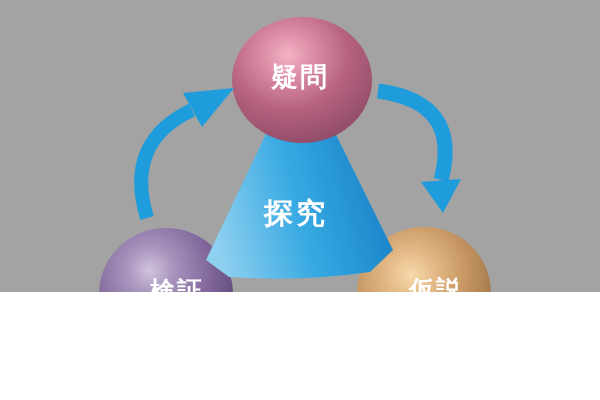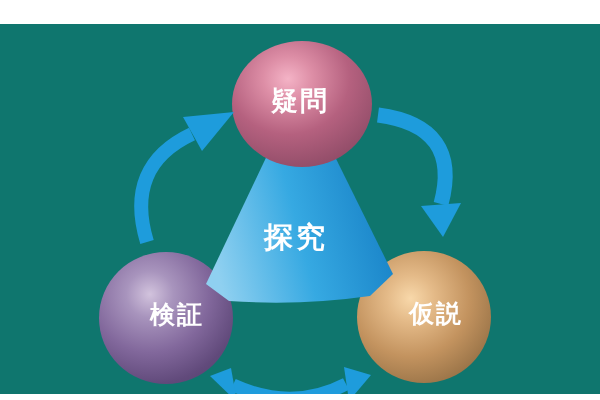--- a/index.html
+++ b/index.html
@@ -4,24 +4,23 @@
 <style>
   html, body {
     margin: 0;
     padding: 0;
     background: #ffffff;
     font-family: "DejaVu Sans", "Liberation Sans", sans-serif;
   }
   .stage {
     position: relative;
     width: 600px;
-    height: 370px;
-    background: #0f766e;
+    height: 292px;
+    background: #a3a3a3;
     overflow: hidden;
-    margin-top: 24px;
   }
   svg { display: block; }
   .node-label {
     font-family: "DejaVu Sans", "Liberation Sans", sans-serif;
     font-weight: 700;
     fill: #ffffff;
     text-anchor: middle;
     letter-spacing: 2px;
   }
   .center-label {

